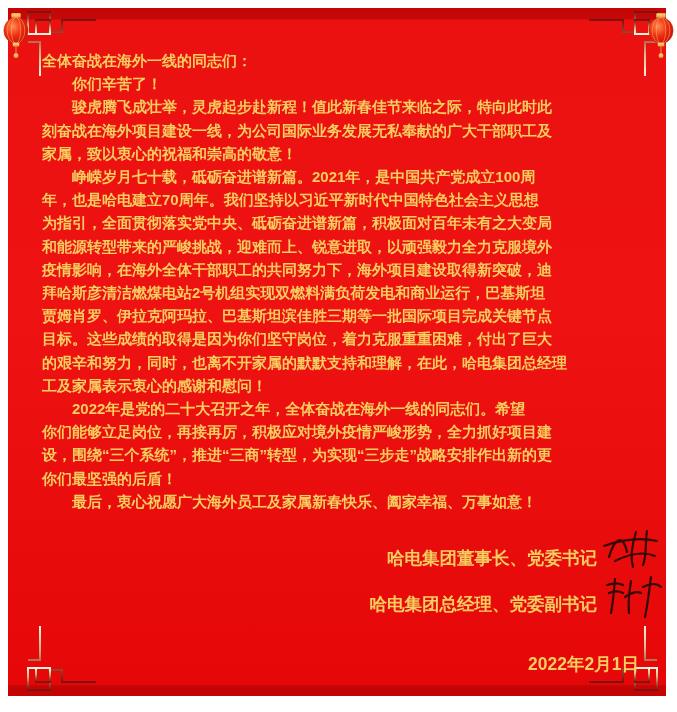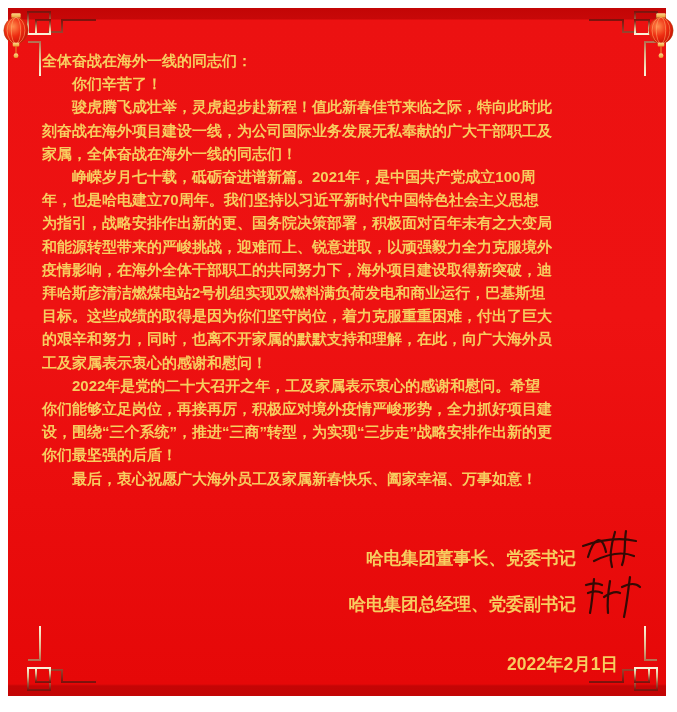--- a/index.html
+++ b/index.html
@@ -23,21 +23,21 @@
   }
   .lantern.left{left:2px;}
   .lantern.right{right:2px;}
   .letter-body{
     position:absolute;left:42px;top:49px;width:600px;
     font-size:15px;line-height:23.2px;font-weight:bold;
     color:#f7cd5f;letter-spacing:0;
   }
   .letter-body .line{white-space:pre-wrap;}
   .sig-block{
-    position:absolute;top:546px;right:45px;width:460px;
+    position:absolute;top:546px;right:24px;width:460px;
     color:#f7cd5f;font-size:17.5px;font-weight:bold;
   }
   .sig-row{
     display:flex;justify-content:flex-end;align-items:center;
     height:24px;position:relative;
   }
   .sig-row.first{margin-bottom:22px;}
   .sig-row.second{margin-bottom:36px;}
   .scrawl{margin-left:4px;margin-right:-10px;flex:0 0 auto;}
   .scrawl.a{margin-top:-20px;}
@@ -119,31 +119,32 @@
   <line x1="15" y1="36" x2="15" y2="44" stroke="#e89a2e" stroke-width="1"></line>
   <circle cx="15" cy="46" r="2.6" fill="url(#lg)"></circle>
 </svg>
 
 <div class="letter-body">
 
 <div class="line">全体奋战在海外一线的同志们：</div>
     <div class="line">　　你们辛苦了！</div>
     <div class="line">　　骏虎腾飞成壮举，灵虎起步赴新程！值此新春佳节来临之际，特向此时此</div>
     <div class="line">刻奋战在海外项目建设一线，为公司国际业务发展无私奉献的广大干部职工及</div>
-    <div class="line">家属，全体奋战在海外一线的同志们！</div>
+    <div class="line">家属，致以衷心的祝福和崇高的敬意！</div>
     <div class="line">　　峥嵘岁月七十载，砥砺奋进谱新篇。2021年，是中国共产党成立100周</div>
     <div class="line">年，也是哈电建立70周年。我们坚持以习近平新时代中国特色社会主义思想</div>
-    <div class="line">为指引，战略安排作出新的更、国务院决策部署，积极面对百年未有之大变局</div>
+    <div class="line">为指引，全面贯彻落实党中央、砥砺奋进谱新篇，积极面对百年未有之大变局</div>
     <div class="line">和能源转型带来的严峻挑战，迎难而上、锐意进取，以顽强毅力全力克服境外</div>
     <div class="line">疫情影响，在海外全体干部职工的共同努力下，海外项目建设取得新突破，迪</div>
     <div class="line">拜哈斯彦清洁燃煤电站2号机组实现双燃料满负荷发电和商业运行，巴基斯坦</div>
+    <div class="line">贾姆肖罗、伊拉克阿玛拉、巴基斯坦滨佳胜三期等一批国际项目完成关键节点</div>
     <div class="line">目标。这些成绩的取得是因为你们坚守岗位，着力克服重重困难，付出了巨大</div>
-    <div class="line">的艰辛和努力，同时，也离不开家属的默默支持和理解，在此，向广大海外员</div>
+    <div class="line">的艰辛和努力，同时，也离不开家属的默默支持和理解，在此，哈电集团总经理</div>
     <div class="line">工及家属表示衷心的感谢和慰问！</div>
-    <div class="line">　　2022年是党的二十大召开之年，工及家属表示衷心的感谢和慰问。希望</div>
+    <div class="line">　　2022年是党的二十大召开之年，全体奋战在海外一线的同志们。希望</div>
     <div class="line">你们能够立足岗位，再接再厉，积极应对境外疫情严峻形势，全力抓好项目建</div>
     <div class="line">设，围绕“三个系统”，推进“三商”转型，为实现“三步走”战略安排作出新的更</div>
     <div class="line">你们最坚强的后盾！</div>
     <div class="line">　　最后，衷心祝愿广大海外员工及家属新春快乐、阖家幸福、万事如意！</div>
   </div>
 
 <div class="sig-block">
   <div class="sig-row first">
     <span>哈电集团董事长、党委书记</span>
     <svg class="scrawl a" width="62" height="46" viewBox="0 0 62 46" xmlns="http://www.w3.org/2000/svg">

